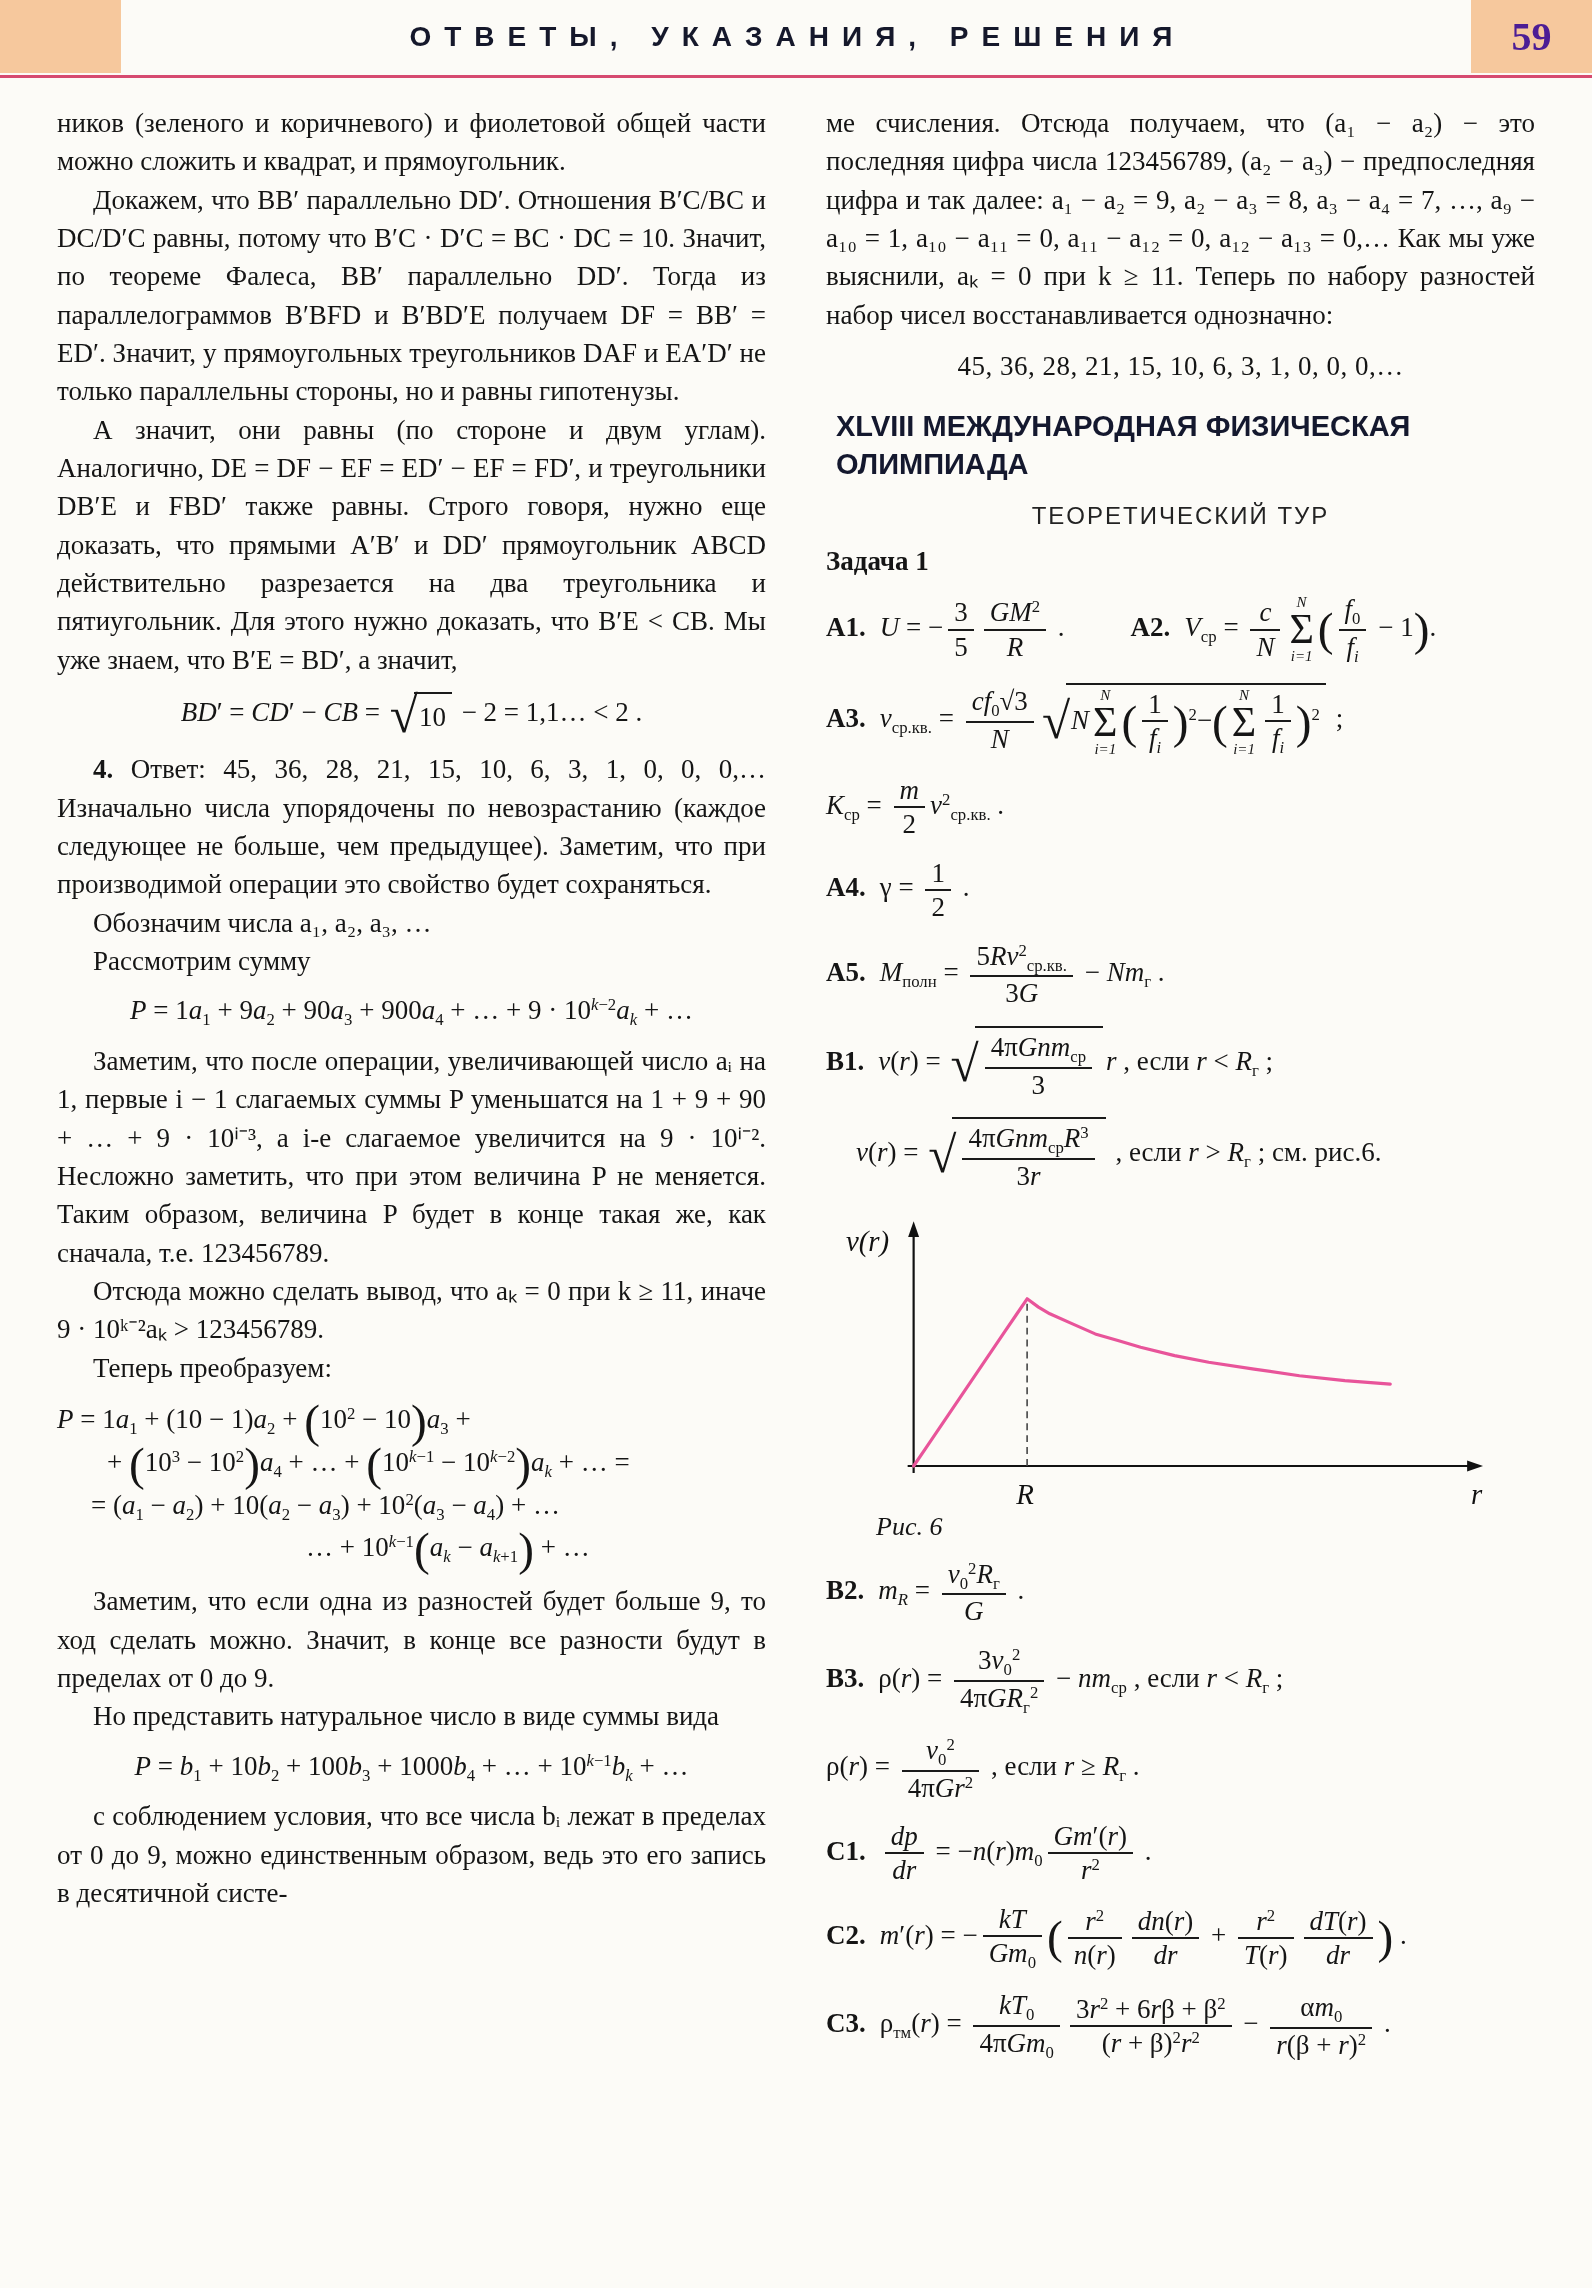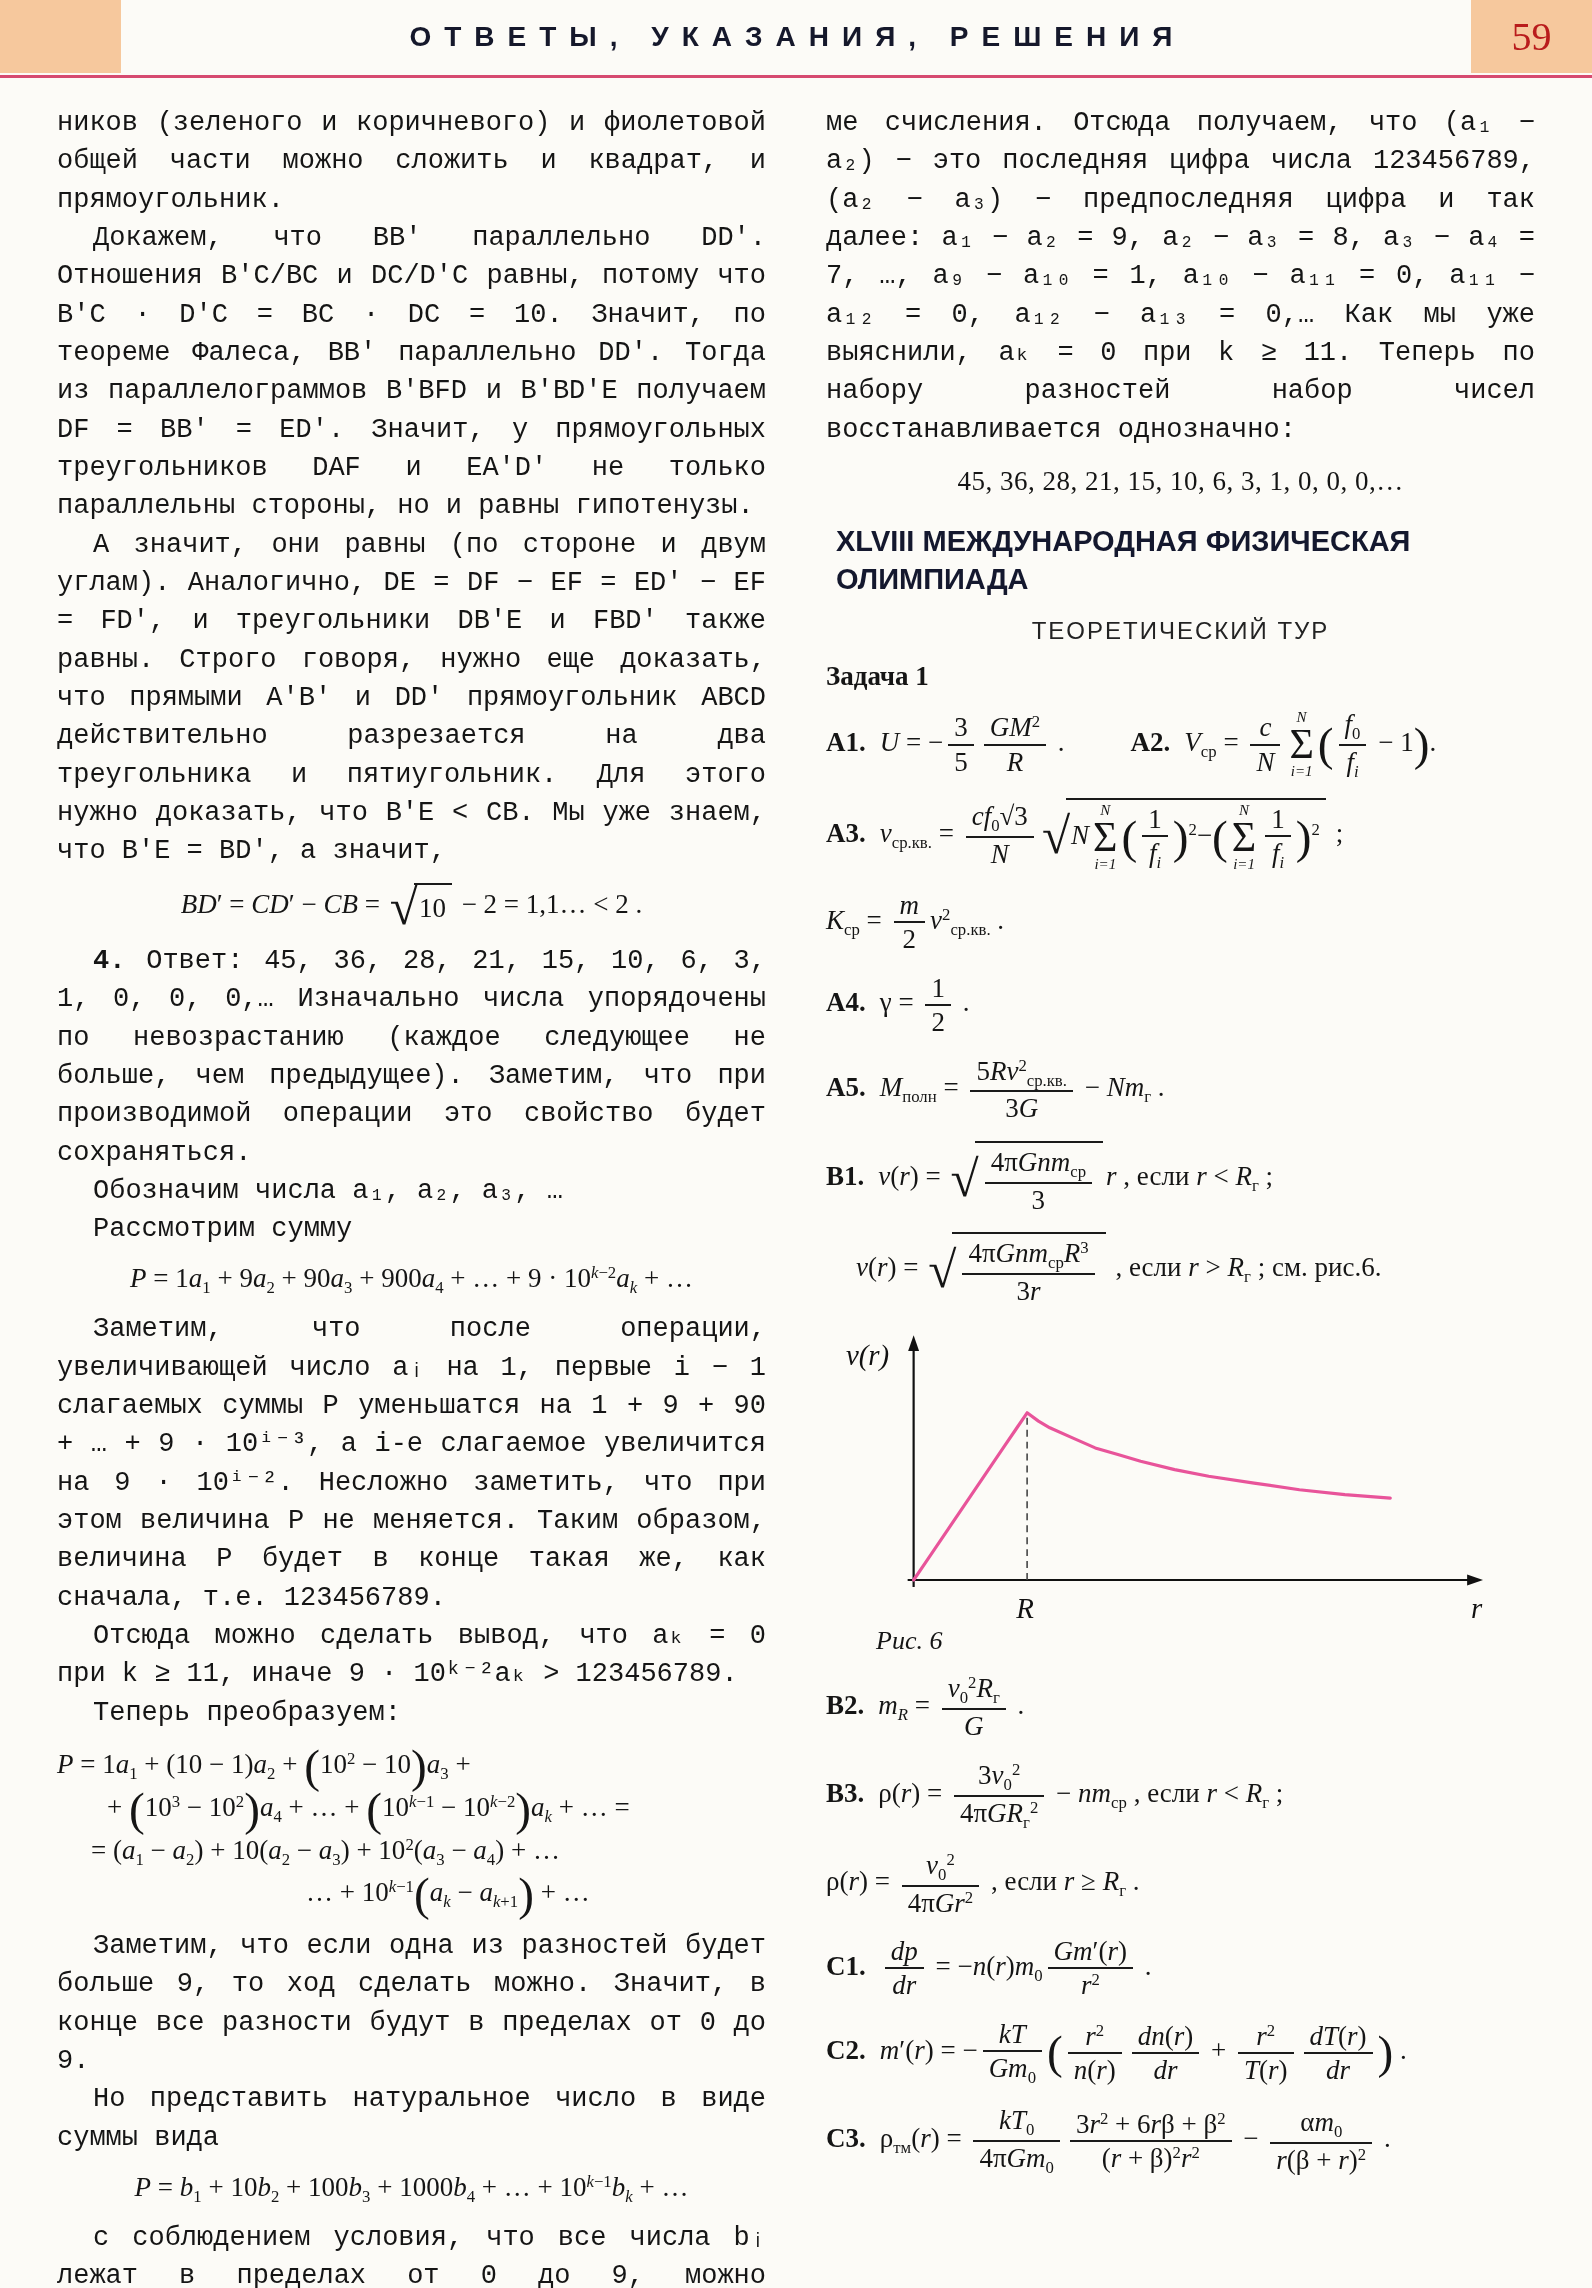--- a/index.html
+++ b/index.html
@@ -6,31 +6,31 @@
   html, body { margin: 0; padding: 0; }
   body {
     width: 1592px; height: 2289px; overflow: hidden; position: relative;
     background: #fcfbf7; color: #151515;
     font-family: "Liberation Serif", serif;
   }
   .header { position: relative; height: 78px; }
   .corner { position: absolute; top: 0; width: 121px; height: 73px; background: #f6c89d; }
   .corner.cl { left: 0; }
   .corner.cr { right: 0; display: flex; align-items: center; justify-content: center; }
-  .pagenum { font-weight: normal; font-size: 40px; color: #b91c1c; }
+  .pagenum { font-weight: bold; font-size: 40px; color: #4c1d95; }
   .running-head {
     position: absolute; left: 132px; right: 129px; top: 0; height: 73px;
     display: flex; align-items: center; justify-content: center;
     font-family: "Liberation Sans", sans-serif; font-weight: 700;
     font-size: 28px; letter-spacing: 13px; color: #15182b; white-space: nowrap;
   }
   .header-rule { position: absolute; left: 0; right: 0; top: 75px; height: 3px; background: #d64a70; }
   .content { display: flex; gap: 60px; padding: 26px 57px 0; }
   .col { width: 709px; }
-  .col p { margin: 0; text-align: justify; text-indent: 36px; font-size: 27px; line-height: 1.42; font-family: Liberation Mono, monospace; }
+  .col p { margin: 0; text-align: justify; text-indent: 36px; font-size: 27px; line-height: 1.42; }
   p.cont { text-indent: 0; }
   .disp { text-align: center; margin: 10px 0; font-size: 27px; line-height: 1.5; }
   .seq { letter-spacing: 0.5px; margin: 12px 0; }
   .eqgroup { margin: 12px 0; font-size: 27px; line-height: 1.55; }
   .ln.ind1 { margin-left: 50px; }
   .ln.ind2 { margin-left: 34px; }
   .ln.ind3 { margin-left: 249px; }
   .oly {
     font-family: "Liberation Sans", sans-serif; font-weight: 700; font-size: 29px;
     line-height: 1.3; text-align: left; color: #14182e; margin: 22px 10px 10px;

